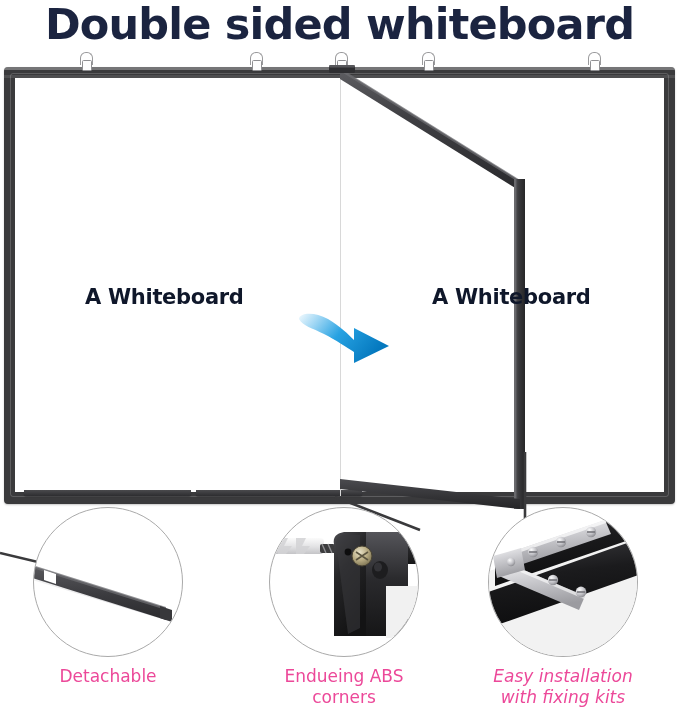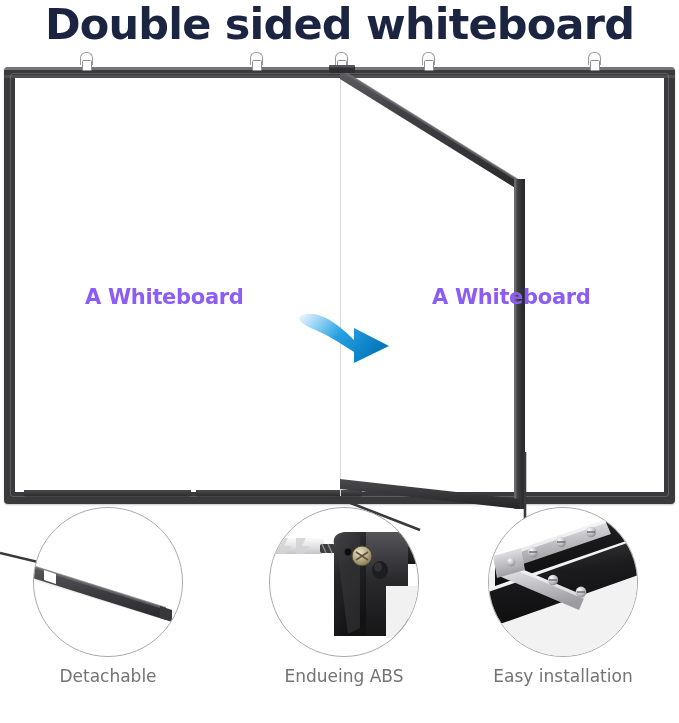--- a/index.html
+++ b/index.html
@@ -152,21 +152,21 @@
     overflow: visible;
   }
 
   
   .board-label {
     position: absolute;
     font-family: "DejaVu Sans", sans-serif;
     font-size: 21px;
     font-weight: 700;
     letter-spacing: -0.3px;
-    color: #8b5cf6;
+    color: #0f172a;
     white-space: nowrap;
   }
   #label-left  { left: 85px;  top: 230px; }
   #label-right { left: 432px; top: 230px; }
 
   
   #flip-arrow {
     position: absolute;
     left: 296px;
     top: 255px;
@@ -182,21 +182,21 @@
     width: 679px;
     height: 218px;
   }
   .callout {
     position: absolute;
     width: 216px;
     height: 218px;
   }
   #callout-1 { left: 0px;   }
   #callout-2 { left: 236px; }
-  #callout-3 { left: 455px; }
+  #callout-3 { left: 455px; font-style: italic; }
 
   .callout-circle {
     position: absolute;
     left: 50%;
     top: 2px;
     transform: translateX(-50%);
     width: 148px;
     height: 148px;
     border: 1px solid #aaaaaa;
     border-radius: 50%;
@@ -206,21 +206,21 @@
   .callout-caption {
     position: absolute;
     left: 0;
     top: 161px;
     width: 216px;
     text-align: center;
     font-family: "DejaVu Sans", sans-serif;
     font-size: 17px;
     font-weight: 400;
     line-height: 21px;
-    color: #737373;
+    color: #ec4899;
   }
   .callout-caption span { display: block; }
 
   
   .tray-art { position: absolute; left: 0; top: 0; width: 148px; height: 148px; }
 
   
   .corner-art { position: absolute; left: 0; top: 0; width: 148px; height: 148px; }
 
   
@@ -418,20 +418,21 @@
           <path d="M86,44 L98,52 M86,52 L98,44" stroke="#5c5540" stroke-width="1.6"></path>
 
           <ellipse cx="110" cy="62" rx="8" ry="9" fill="#1d1d1f"></ellipse>
           <ellipse cx="108" cy="59" rx="4" ry="4.5" fill="#3a3a3d" opacity="0.8"></ellipse>
 
           <circle cx="78" cy="44" r="3.4" fill="#0d0d0e"></circle>
         </svg>
       </div>
       <div class="callout-caption">
         <span>Endueing ABS</span>
+        <span>corners</span>
       </div>
     </div>
 
     <div class="callout" id="callout-3">
       <div class="callout-circle">
         <svg class="fix-art" viewBox="0 0 148 148">
           <defs>
             <linearGradient id="blkRail" x1="0" y1="0" x2="0.2" y2="1">
               <stop offset="0%" stop-color="#3d3d41"></stop>
               <stop offset="45%" stop-color="#1b1b1d"></stop>
@@ -473,17 +474,18 @@
             <circle cx="64" cy="72" r="5.2" fill="url(#scr2)"></circle>
             <path d="M60,72 h8" stroke="#6f6f74" stroke-width="1.5"></path>
             <circle cx="92" cy="84" r="5.4" fill="url(#scr2)"></circle>
             <path d="M88,84 h8" stroke="#6f6f74" stroke-width="1.5"></path>
             <circle cx="22" cy="54" r="4.2" fill="url(#scr2)"></circle>
           </g>
         </svg>
       </div>
       <div class="callout-caption">
         <span>Easy installation</span>
+        <span>with fixing kits</span>
       </div>
     </div>
 
   </div>
 </div>
 
 </body></html>

